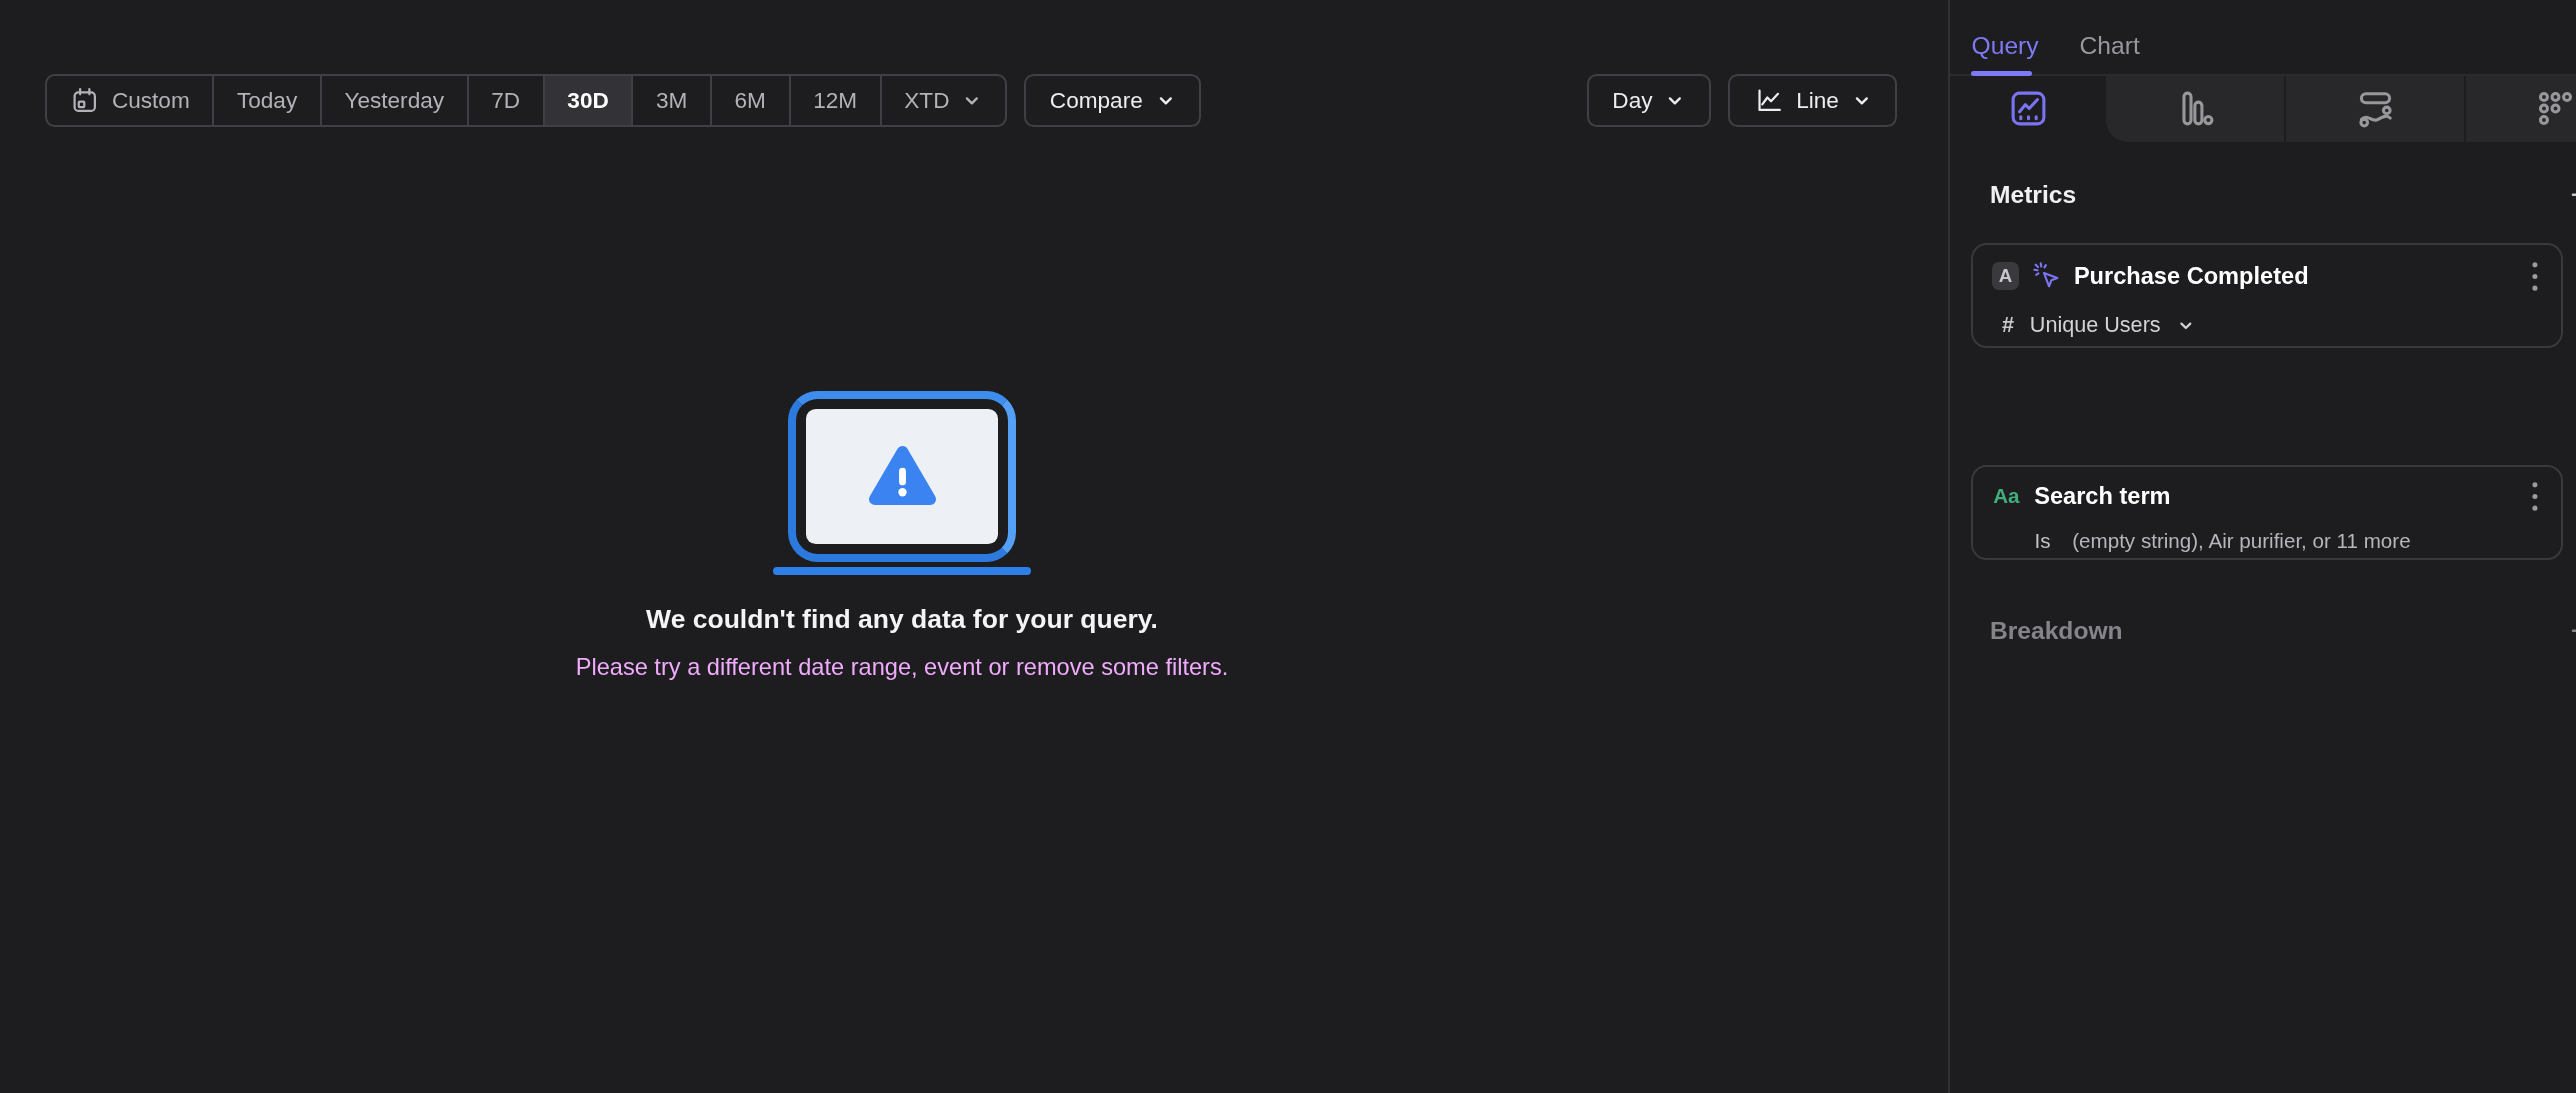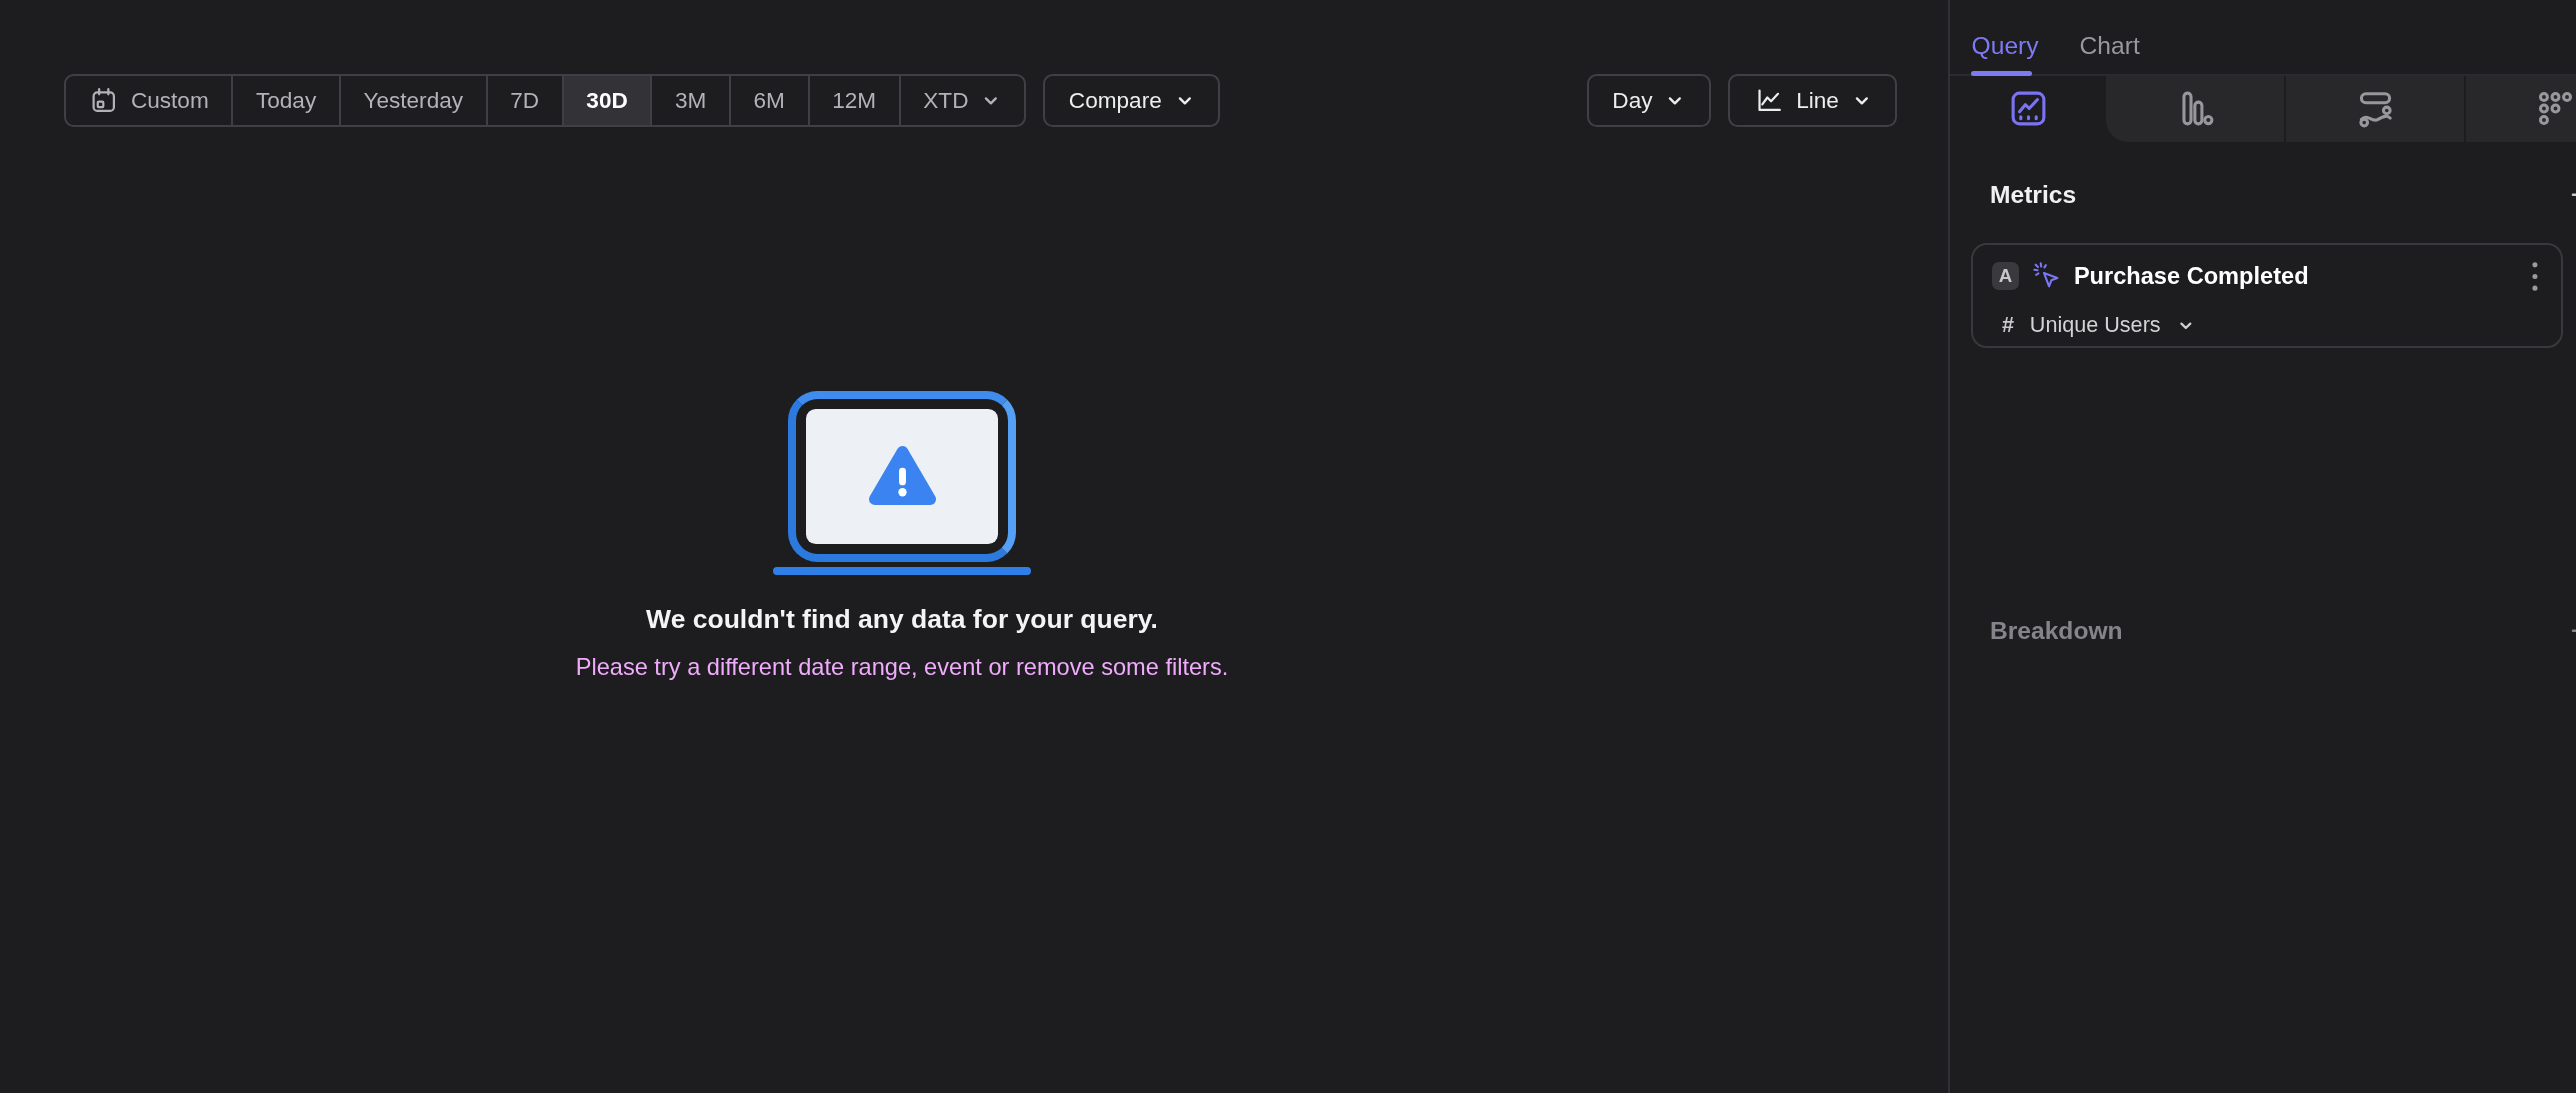--- a/index.html
+++ b/index.html
@@ -7,21 +7,21 @@
     width:2576px;height:1093px;position:relative;overflow:hidden;
     background:#1d1d1f;color:#fff;
     font-family:"Liberation Sans", sans-serif;
     -webkit-font-smoothing:antialiased;
   }
   svg{display:block;}
 
   
   .main{position:absolute;left:0;top:0;width:1948px;height:1093px;}
 
-  .toolbar{position:absolute;left:64px;right:51px;top:74px;height:53px;display:flex;align-items:center;text-align:right;}
+  .toolbar{position:absolute;left:45px;right:51px;top:74px;height:53px;display:flex;align-items:center;text-align:right;}
   .seg-group{display:inline-flex;align-items:stretch;height:53px;border:2px solid #3f3f45;border-radius:9.8px;overflow:hidden;box-sizing:border-box;background:transparent;}
   .seg{display:flex;align-items:center;gap:12.8px;padding:0 22.6px;font-size:22.6px;color:#b2b2b8;border-right:2px solid #3f3f45;white-space:nowrap;cursor:default;}
   .seg:last-child{border-right:none;}
   .seg.selected{background:#323237;color:#ffffff;font-weight:bold;}
   .btn{display:flex;align-items:center;gap:12.8px;height:53px;padding:0 23.6px;border:2px solid #3f3f45;border-radius:9.8px;font-size:22.6px;color:#ecedef;box-sizing:border-box;white-space:nowrap;}
   .compare-btn{margin-left:17.7px;}
   .tb-spacer{flex:1;}
   .line-btn{margin-left:17.7px;}
 
   
@@ -236,20 +236,35 @@
       <span class="agg">
         <span>Unique Users</span>
         <svg width="17.7" height="17.7" viewBox="0 0 20 20" fill="none" stroke="#cfcfd3" stroke-width="2.6" stroke-linecap="round" stroke-linejoin="round">
             <polyline points="5,7.5 10,12.5 15,7.5"></polyline>
           </svg>
       </span>
     </div>
   </div>
 
 
+  <div class="card" id="filter-card">
+    <div class="f-row1">
+      <span class="aa">Aa</span>
+      <span class="f-title">Search term</span>
+      <svg class="kebab" width="7.9" height="33" viewBox="0 0 8 34" fill="#9a9a9f">
+          <circle cx="4" cy="5" r="2.6"></circle>
+          <circle cx="4" cy="17" r="2.6"></circle>
+          <circle cx="4" cy="29" r="2.6"></circle>
+        </svg>
+    </div>
+    <div class="f-row2">
+      <span class="f-op">Is</span>
+      <span class="f-val">(empty string), Air purifier, or 11 more</span>
+    </div>
+  </div>
 
   <div class="sec-head" id="breakdown-head" style="top:616px;">
     <span class="sec-title dim">Breakdown</span>
     <svg class="plus" viewBox="0 0 30 30" fill="none" stroke="#84848a" stroke-width="2.4" stroke-linecap="round">
         <line x1="15" y1="5" x2="15" y2="25"></line>
         <line x1="5" y1="15" x2="25" y2="15"></line>
       </svg>
   </div>
 
 </div>

